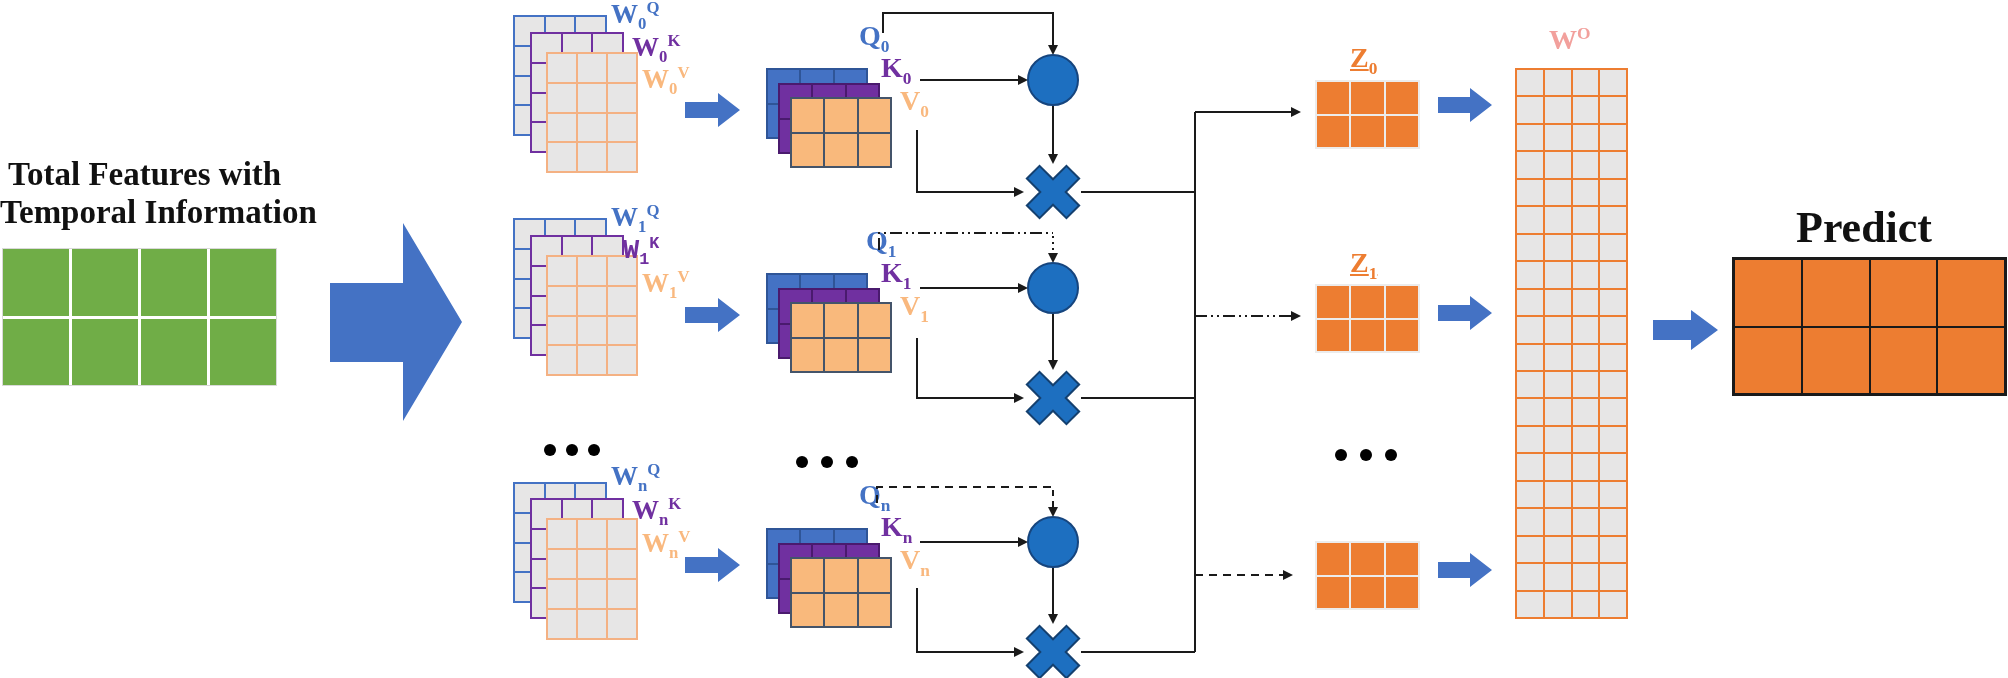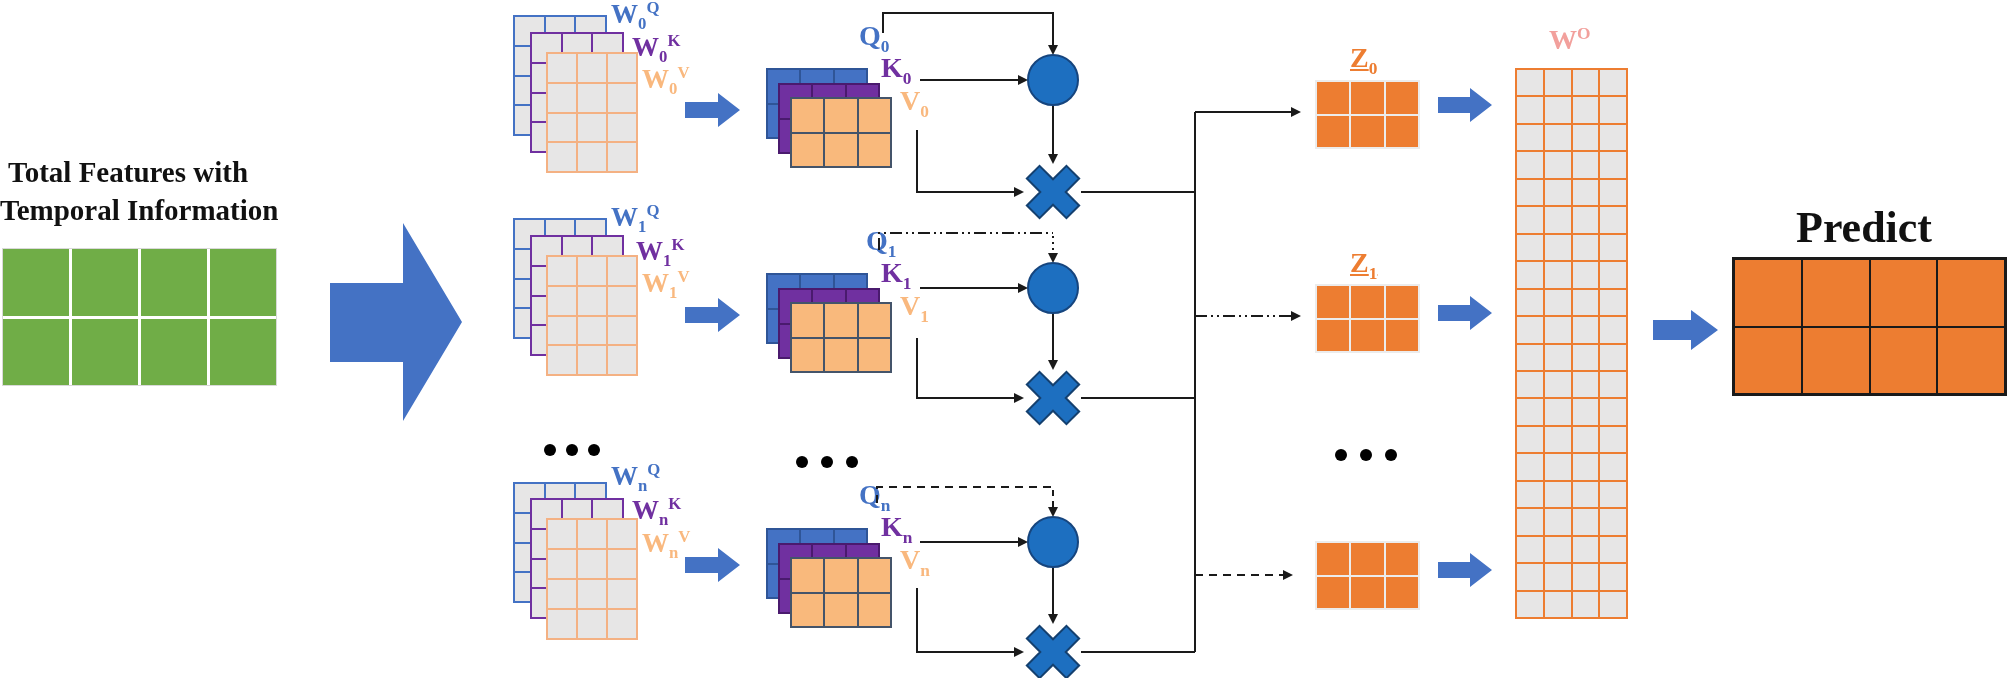--- a/index.html
+++ b/index.html
@@ -19,21 +19,21 @@
   .m-z{background:#ECECEC;} .m-z .cell{background:#ED7D31;}
   .m-wo{background:#ED7D31;} .m-wo .cell{background:#E7E6E6;}
   .m-soc{background:#1a1a1a;padding:3px;} .m-soc .cell{background:#ED7D31;}
   
   .lbl{position:absolute;font-weight:bold;line-height:1;white-space:nowrap;}
   .lbl sub{font-size:62%;line-height:0;}
   .lbl sup{font-size:62%;line-height:0;vertical-align:super;}
   .c-blue{color:#4472C4;} .c-purple{color:#7030A0;} .c-orange{color:#F9B87E;}
   .c-z{color:#ED7D31;text-decoration:underline;} .c-wo{color:#F2A09C;}
   .f27{font-size:27px;} .f28{font-size:28px;}
-  .title{position:absolute;font-weight:bold;font-size:29px;color:#111;line-height:1;}
+  .title{position:absolute;font-weight:bold;font-size:33px;color:#111;line-height:1;}
   .predict{position:absolute;font-weight:bold;font-size:44px;color:#111;line-height:1;font-family:Liberation Serif, serif;}
   svg.overlay{position:absolute;left:0;top:0;pointer-events:none;}
 </style>
 </head>
 <body>
 
 <div class="canvas">
 
   <div class="title" style="left:8px;top:158px;">Total Features with</div>
   <div class="title" style="left:0;top:196px;">Temporal Information</div>
@@ -158,21 +158,21 @@
       <div class="cell"></div>
       <div class="cell"></div>
       <div class="cell"></div>
       <div class="cell"></div>
       <div class="cell"></div>
       <div class="cell"></div>
       <div class="cell"></div>
       <div class="cell"></div>
     </div>
   <div class="lbl f27 c-blue" style="left:611px;top:204px;"><span>W</span><sub>1</sub><sup>Q</sup></div>
-  <div class="lbl f27 c-purple" style="left:636px;top:238px;"><span>W</span><sub>1</sub><sup>K</sup></div>
+  <div class="lbl f27 c-purple" style="left:623px;top:238px;font-family:Liberation Mono, monospace;"><span>W</span><sub>1</sub><sup>K</sup></div>
   <div class="lbl f27 c-orange" style="left:642px;top:270px;"><span>W</span><sub>1</sub><sup>V</sup></div>
 
   <div class="matrix m-qfill" style="left: 766px; top: 273px; width: 102px; height: 71px; grid-template-columns: repeat(3, 1fr); grid-template-rows: repeat(2, 1fr);">
       <div class="cell"></div>
       <div class="cell"></div>
       <div class="cell"></div>
       <div class="cell"></div>
       <div class="cell"></div>
       <div class="cell"></div>
     </div>

